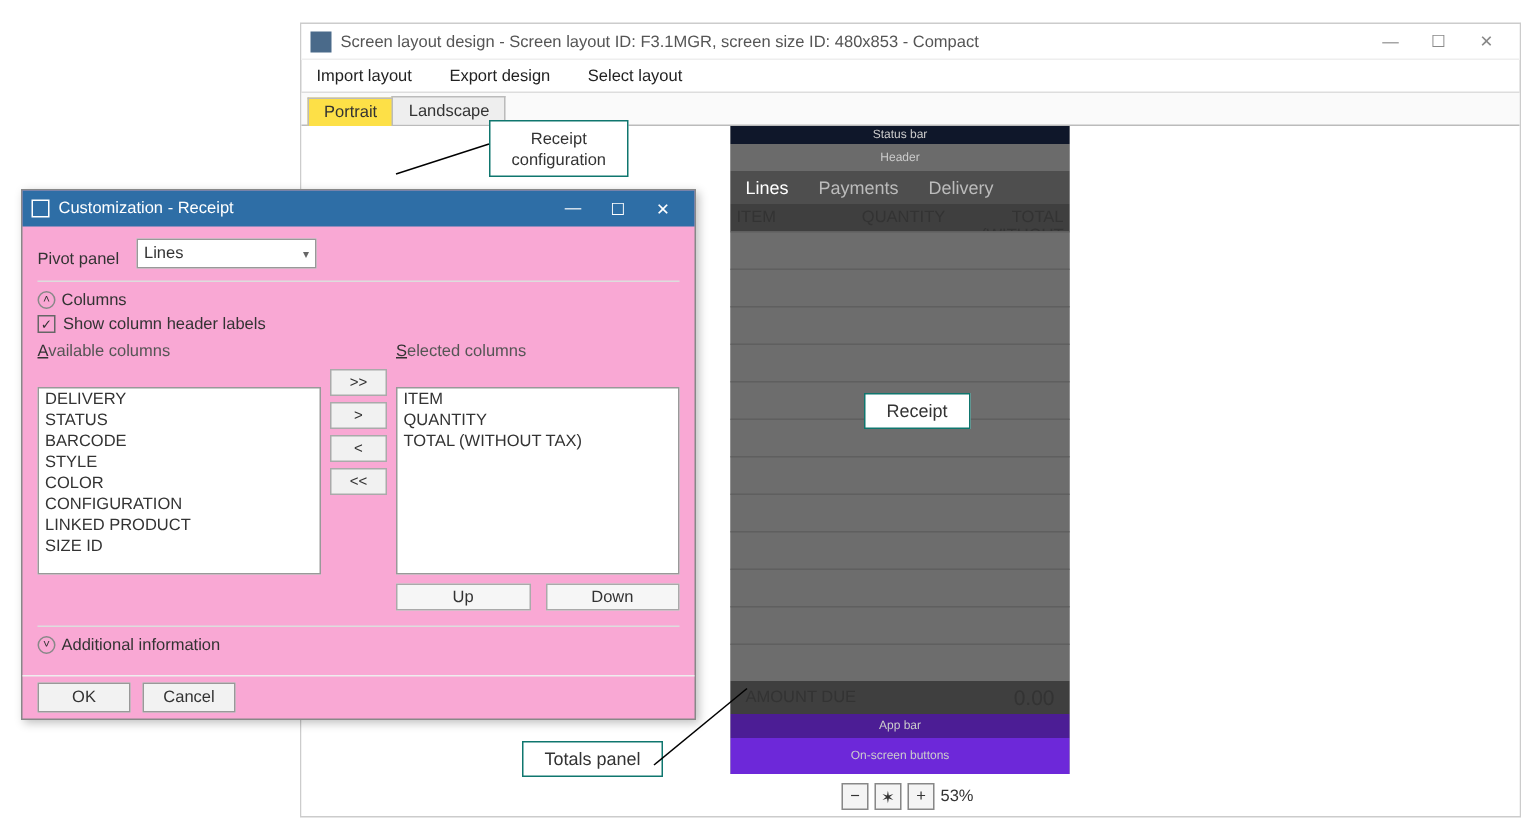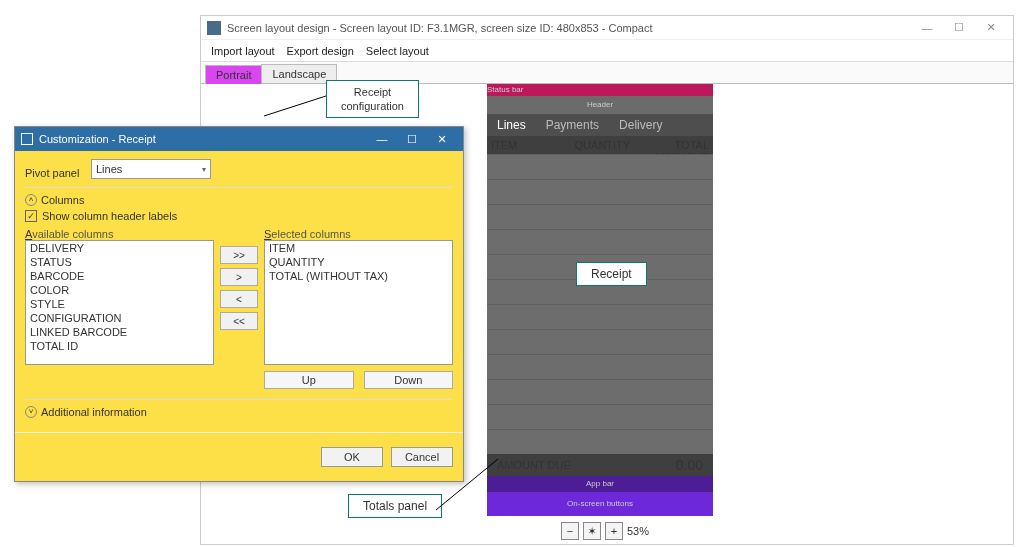--- a/index.html
+++ b/index.html
@@ -3,73 +3,73 @@
 <meta charset="utf-8">
 <style>
 *{box-sizing:border-box;margin:0;padding:0;font-family:"Segoe UI",Arial,sans-serif;font-size:11px;color:#333}
 body{background:#fff;width:1025px;height:547px;position:relative;overflow:hidden}
 .main-window{position:absolute;left:200px;top:15px;width:814px;height:530px;border:1px solid #ccc;background:#fff}
 .title-bar{height:24px;display:flex;align-items:center;padding:0 6px;background:#fff;border-bottom:1px solid #eee}
 .title-bar .app-icon{width:14px;height:14px;background:#4a6a8a;margin-right:6px}
 .title-bar .title{flex:1;color:#555}
 .win-controls{display:flex;gap:0}
 .win-btn{width:32px;height:22px;display:flex;align-items:center;justify-content:center;color:#888}
-.menu-bar{height:22px;display:flex;align-items:center;gap:12px;padding:0 10px;border-bottom:1px solid #ddd}
+.menu-bar{height:22px;display:flex;align-items:center;gap:25px;padding:0 10px;border-bottom:1px solid #ddd}
 .menu-item{color:#222;cursor:pointer}
 .tab-strip{height:22px;display:flex;align-items:flex-end;padding:0 4px;border-bottom:1px solid #bbb;background:#fafafa}
 .tab{padding:3px 10px;border:1px solid #bbb;border-bottom:none;background:#eee;margin-right:-1px;cursor:pointer}
-.tab.active{background:#d946ef;position:relative;top:1px}
+.tab.active{background:#fde047;position:relative;top:1px}
 .canvas{position:relative;height:calc(100% - 68px);background:#fff}
 .preview{position:absolute;left:286px;top:0;width:226px;height:432px;background:#6f6f6f;display:flex;flex-direction:column}
-.pv-status{height:12px;background:#be185d;color:#ccc;font-size:8px;line-height:12px}
+.pv-status{height:12px;background:#0f172a;color:#ccc;font-size:8px;text-align:center;line-height:12px}
 .pv-header{height:18px;background:#6b6b6b;color:#ccc;font-size:8px;text-align:center;line-height:18px}
 .pv-tabs{height:22px;background:#4e4e4e;display:flex;align-items:center}
 .pv-tab{padding:0 10px;color:#bbb;font-size:12px;line-height:22px}
 .pv-tab.active{color:#fff}
 .pv-cols{height:18px;background:#3f3f3f;display:flex;color:#ddd;font-size:8px}
 .pv-col{flex:1;padding:3px 4px}
 .pv-col.c1{flex:1.6}
 .pv-col.c2{text-align:right}
 .pv-col.c3{flex:1.5;text-align:right}
 .pv-rows{flex:1;display:flex;flex-direction:column}
 .pv-row{flex:1;border-top:1px solid #5f5f5f;background:#6d6d6d}
 .pv-total{height:22px;background:#3f3f3f;display:flex;align-items:center;justify-content:space-between;padding:0 10px;color:#ddd;font-size:10px}
 .pv-appbar{height:16px;background:#4c1d95;text-align:center;line-height:16px;color:#ccc;font-size:8px}
 .pv-onscreen{height:24px;background:#6d28d9;text-align:center;line-height:24px;color:#ccc;font-size:8px}
 .zoom-bar{position:absolute;left:360px;bottom:4px;display:flex;align-items:center;gap:4px}
 .zoom-btn{width:18px;height:18px;border:1px solid #888;background:#f4f4f4;display:flex;align-items:center;justify-content:center;cursor:pointer}
 .callout{position:absolute;background:#fff;border:1px solid #0f766e;padding:4px 14px;font-size:12px;text-align:center}
 .leader{position:absolute;stroke:#000;stroke-width:1;fill:none}
-.dialog{position:absolute;left:14px;top:126px;width:450px;background:#fde047;border:1px solid #888;box-shadow:2px 2px 6px rgba(0,0,0,.25)}
+.dialog{position:absolute;left:14px;top:126px;width:450px;background:#f9a8d4;border:1px solid #888;box-shadow:2px 2px 6px rgba(0,0,0,.25)}
 .dlg-title{height:24px;background:#2e6ea6;color:#fff;display:flex;align-items:center;padding:0 6px}
 .dlg-title .t{flex:1;color:#fff}
 .dlg-title .icon{width:12px;height:12px;border:1px solid #fff;margin-right:6px}
 .dlg-win-btn{width:30px;height:24px;display:flex;align-items:center;justify-content:center;color:#fff}
 .dlg-win-btn.close{background:transparent}
 .dlg-body{padding:8px 10px 10px}
 .section-title{color:#555;margin-bottom:6px}
 .row{display:flex;align-items:flex-end;gap:8px;margin-bottom:8px}
 .label{min-width:58px}
 .combo{flex:0 0 120px;height:20px;border:1px solid #999;background:#fff;display:flex;align-items:center;justify-content:space-between;padding:0 4px}
 .combo .chev{font-size:8px;color:#666}
 .expander{display:flex;align-items:center;gap:4px;margin:6px 0 4px;border-top:1px solid #ddd;padding-top:6px}
 .exp-icon{width:12px;height:12px;border:1px solid #888;border-radius:50%;display:flex;align-items:center;justify-content:center;font-size:8px;line-height:1}
 .checkbox-row{display:flex;align-items:center;gap:5px;margin:3px 0 6px}
 .checkbox{width:12px;height:12px;border:1px solid #666;display:flex;align-items:center;justify-content:center;font-size:9px;color:#333}
 .cols-area{display:flex;gap:6px}
 .col-list{flex:1}
-.list-label{color:#555;margin-bottom:0}
+.list-label{color:#555;margin-bottom:18px}
 .list-label .ul{text-decoration:underline}
 .listbox{height:125px;border:1px solid #999;overflow-y:scroll;background:#fff}
 .listbox .item{padding:1px 4px}
 .mover{width:38px;display:flex;flex-direction:column;gap:4px;padding-top:18px}
 .mv-btn{height:18px;border:1px solid #aaa;background:#f1f1f1;font-size:10px;cursor:pointer;display:flex;align-items:center;justify-content:center}
 .order-btns{display:flex;gap:10px;margin-top:6px}
 .ord-btn{flex:1;height:18px;border:1px solid #aaa;background:#f6f6f6;display:flex;align-items:center;justify-content:center;cursor:pointer}
-.dlg-footer{display:flex;justify-content:flex-end;gap:8px;padding:14px 10px;border-top:1px solid #eee}
+.dlg-footer{display:flex;justify-content:flex-start;gap:8px;padding:4px 10px;border-top:1px solid #eee}
 .dlg-btn{width:62px;height:20px;border:1px solid #999;background:#f2f2f2;display:flex;align-items:center;justify-content:center;cursor:pointer}
 svg.leaders{position:absolute;left:0;top:0;width:1025px;height:547px;pointer-events:none}
 </style>
 </head>
 <body>
 
 <div class="main-window">
   <div class="title-bar">
     <div class="app-icon"></div>
     <div class="title">Screen layout design - Screen layout ID: F3.1MGR, screen size ID: 480x853 - Compact</div>
@@ -167,25 +167,25 @@
       <div class="checkbox">✓</div>
       <span>Show column header labels</span>
     </div>
     <div class="cols-area">
       <div class="col-list">
         <div class="list-label"><span class="ul">A</span>vailable columns</div>
         <div class="listbox" id="available-list">
             <div class="item">DELIVERY</div>
             <div class="item">STATUS</div>
             <div class="item">BARCODE</div>
+            <div class="item">STYLE</div>
             <div class="item">COLOR</div>
-            <div class="item">STYLE</div>
             <div class="item">CONFIGURATION</div>
-            <div class="item">LINKED BARCODE</div>
-            <div class="item">TOTAL ID</div>
+            <div class="item">LINKED PRODUCT</div>
+            <div class="item">SIZE ID</div>
           </div>
       </div>
       <div class="mover">
         <div class="mv-btn">&gt;&gt;</div>
         <div class="mv-btn">&gt;</div>
         <div class="mv-btn">&lt;</div>
         <div class="mv-btn">&lt;&lt;</div>
       </div>
       <div class="col-list">
         <div class="list-label"><span class="ul">S</span>elected columns</div>

